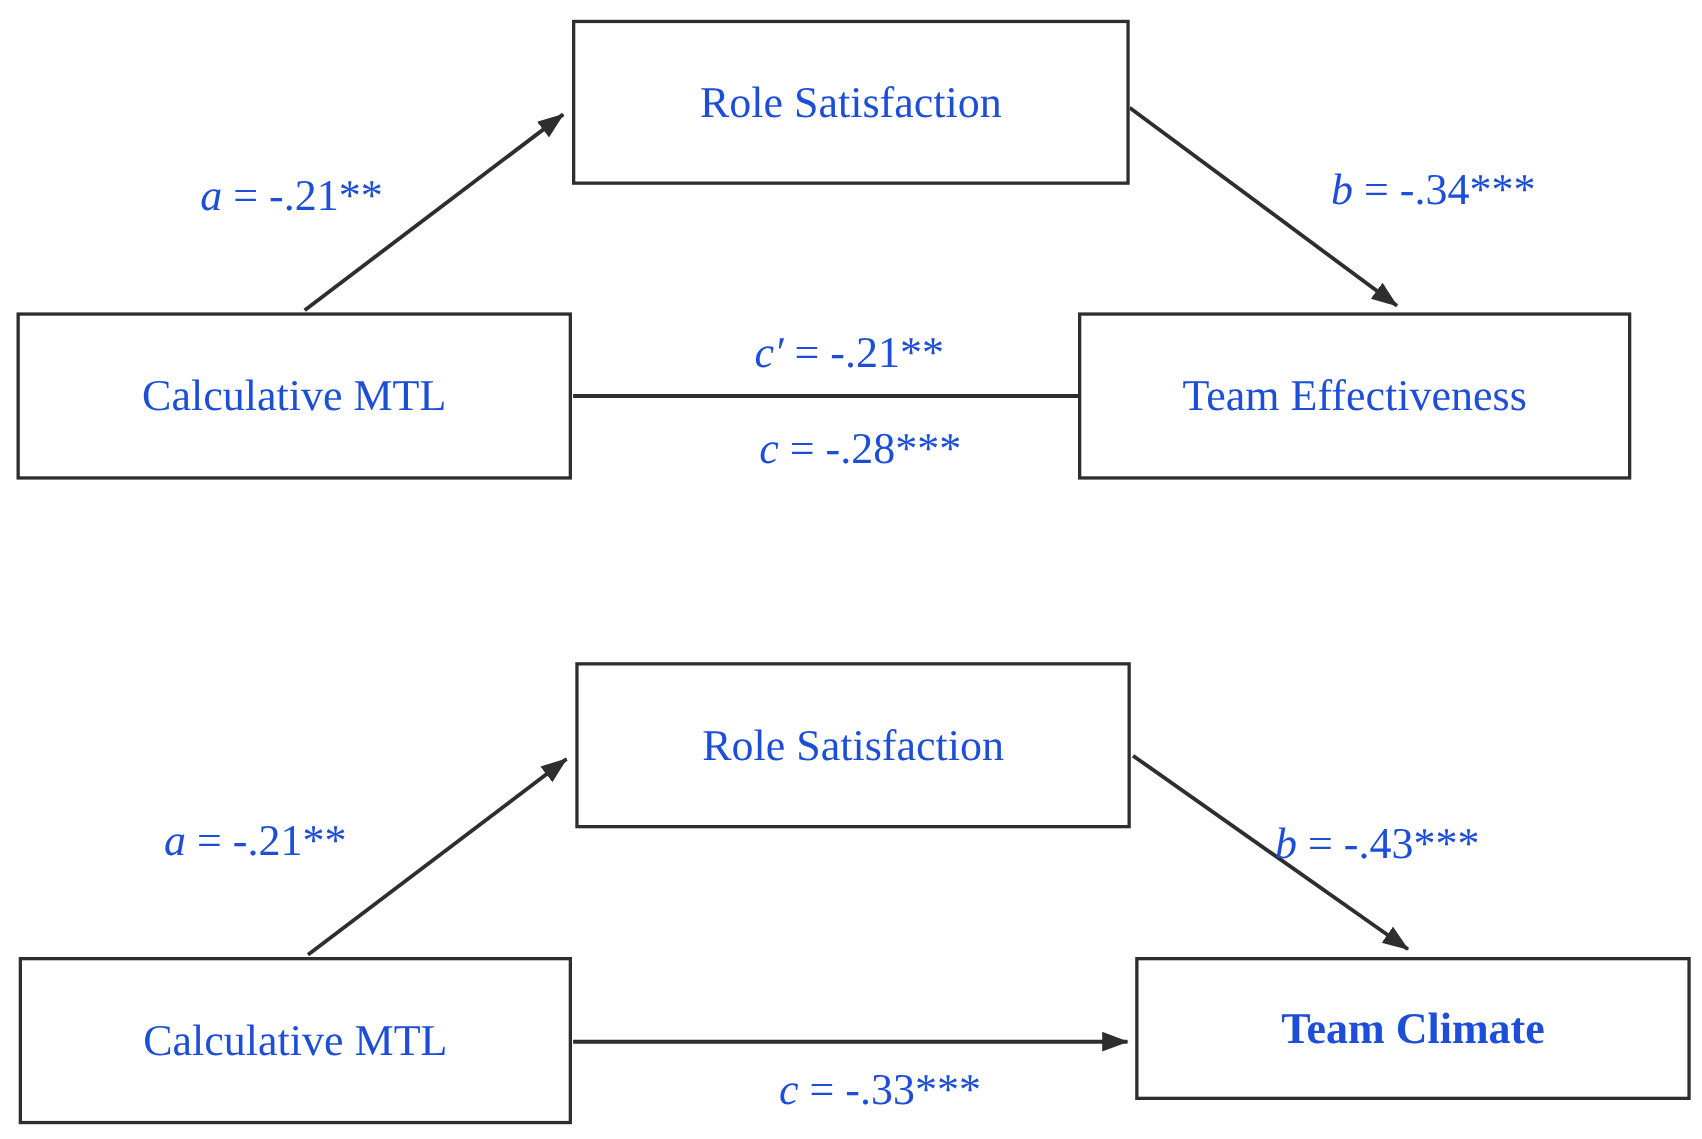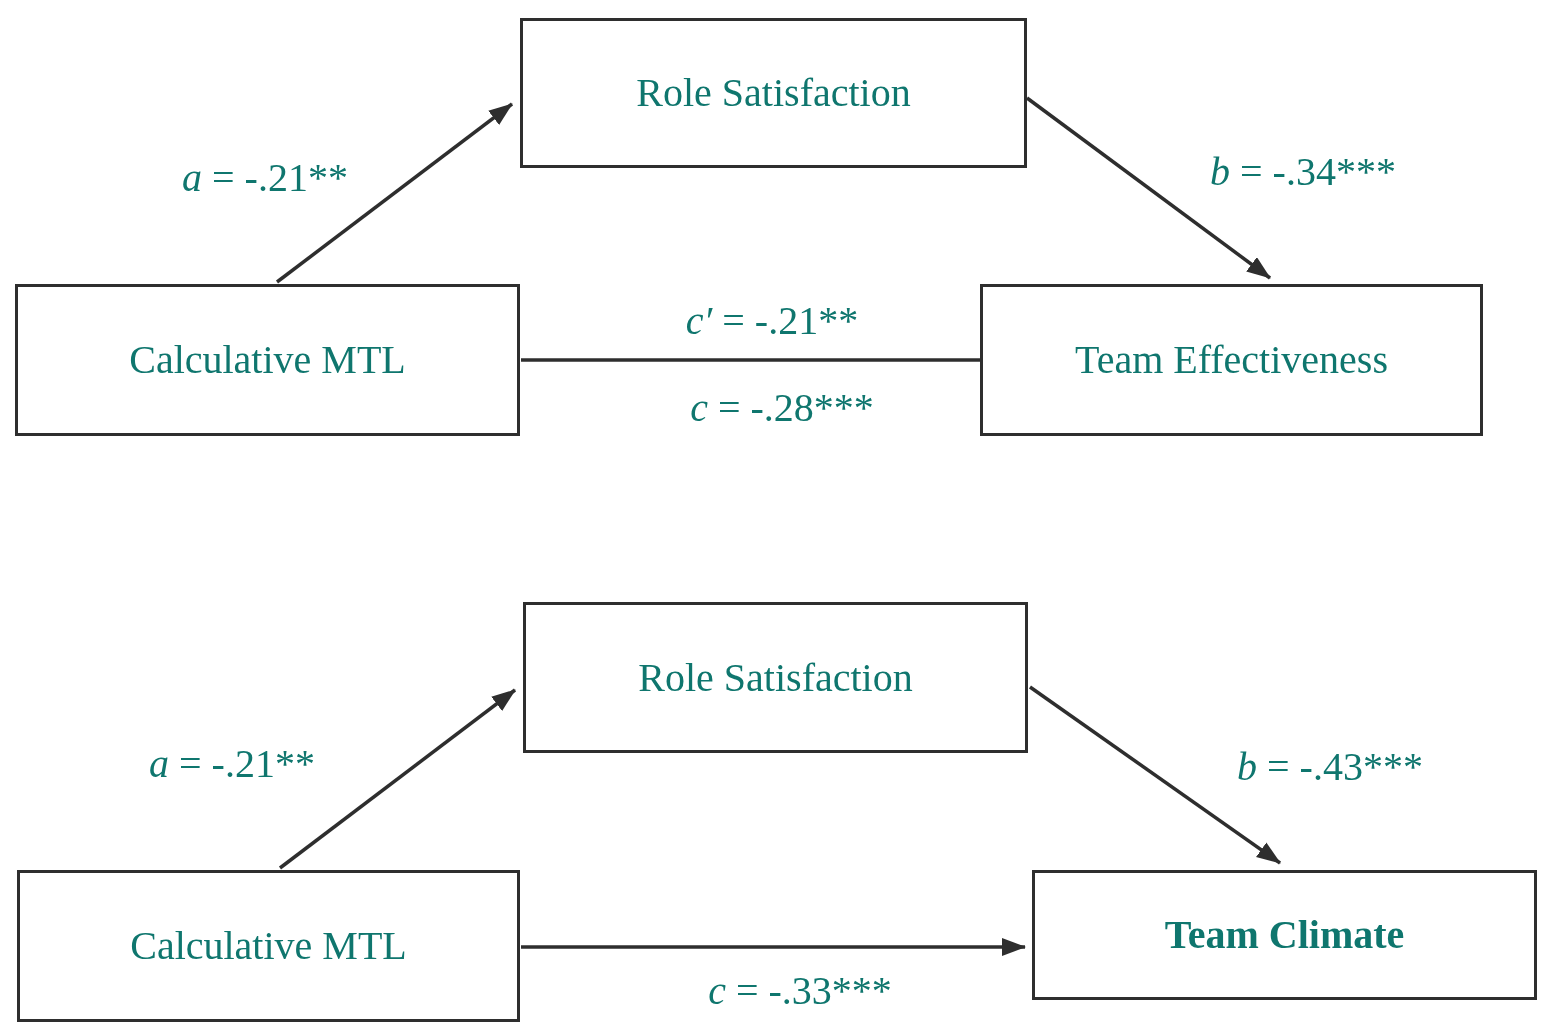--- a/index.html
+++ b/index.html
@@ -6,21 +6,21 @@
     margin: 0;
     padding: 0;
     background: #ffffff;
   }
   .canvas {
     position: relative;
     width: 1547px;
     height: 1035px;
     background: #ffffff;
     font-family: "Liberation Serif", serif;
-    color: #0f766e;
+    color: #1d4ed8;
     overflow: hidden;
   }
   .arrow-layer {
     position: absolute;
     left: 0; top: 0;
     width: 1547px;
     height: 1035px;
   }
   .box {
     position: absolute;
@@ -50,21 +50,21 @@
   .d1-a  { left: 265px;  top: 178px; }
   .d1-b  { left: 1303px; top: 172px; }
   .d1-cp { left: 772px;  top: 321px; text-align: center; }
   .d1-c  { left: 782px;  top: 408px; }
 
   
   .d2-mediator  { left: 523px;  top: 602px; width: 505px; height: 151px; }
   .d2-predictor { left: 17px;   top: 870px; width: 503px; height: 152px; }
   .d2-outcome   { left: 1032px; top: 870px; width: 505px; height: 130px; font-weight: bold; }
   .d2-a  { left: 232px;  top: 764px; }
-  .d2-b  { left: 1330px; top: 767px; }
+  .d2-b  { left: 1252px; top: 767px; }
   .d2-cp { left: 818px;  top: 903px; }
   .d2-c  { left: 800px;  top: 991px; }
 </style>
 </head>
 <body>
 
 <div class="canvas">
 
   <svg class="arrow-layer" viewBox="0 0 1547 1035" xmlns="http://www.w3.org/2000/svg">
     <defs>

